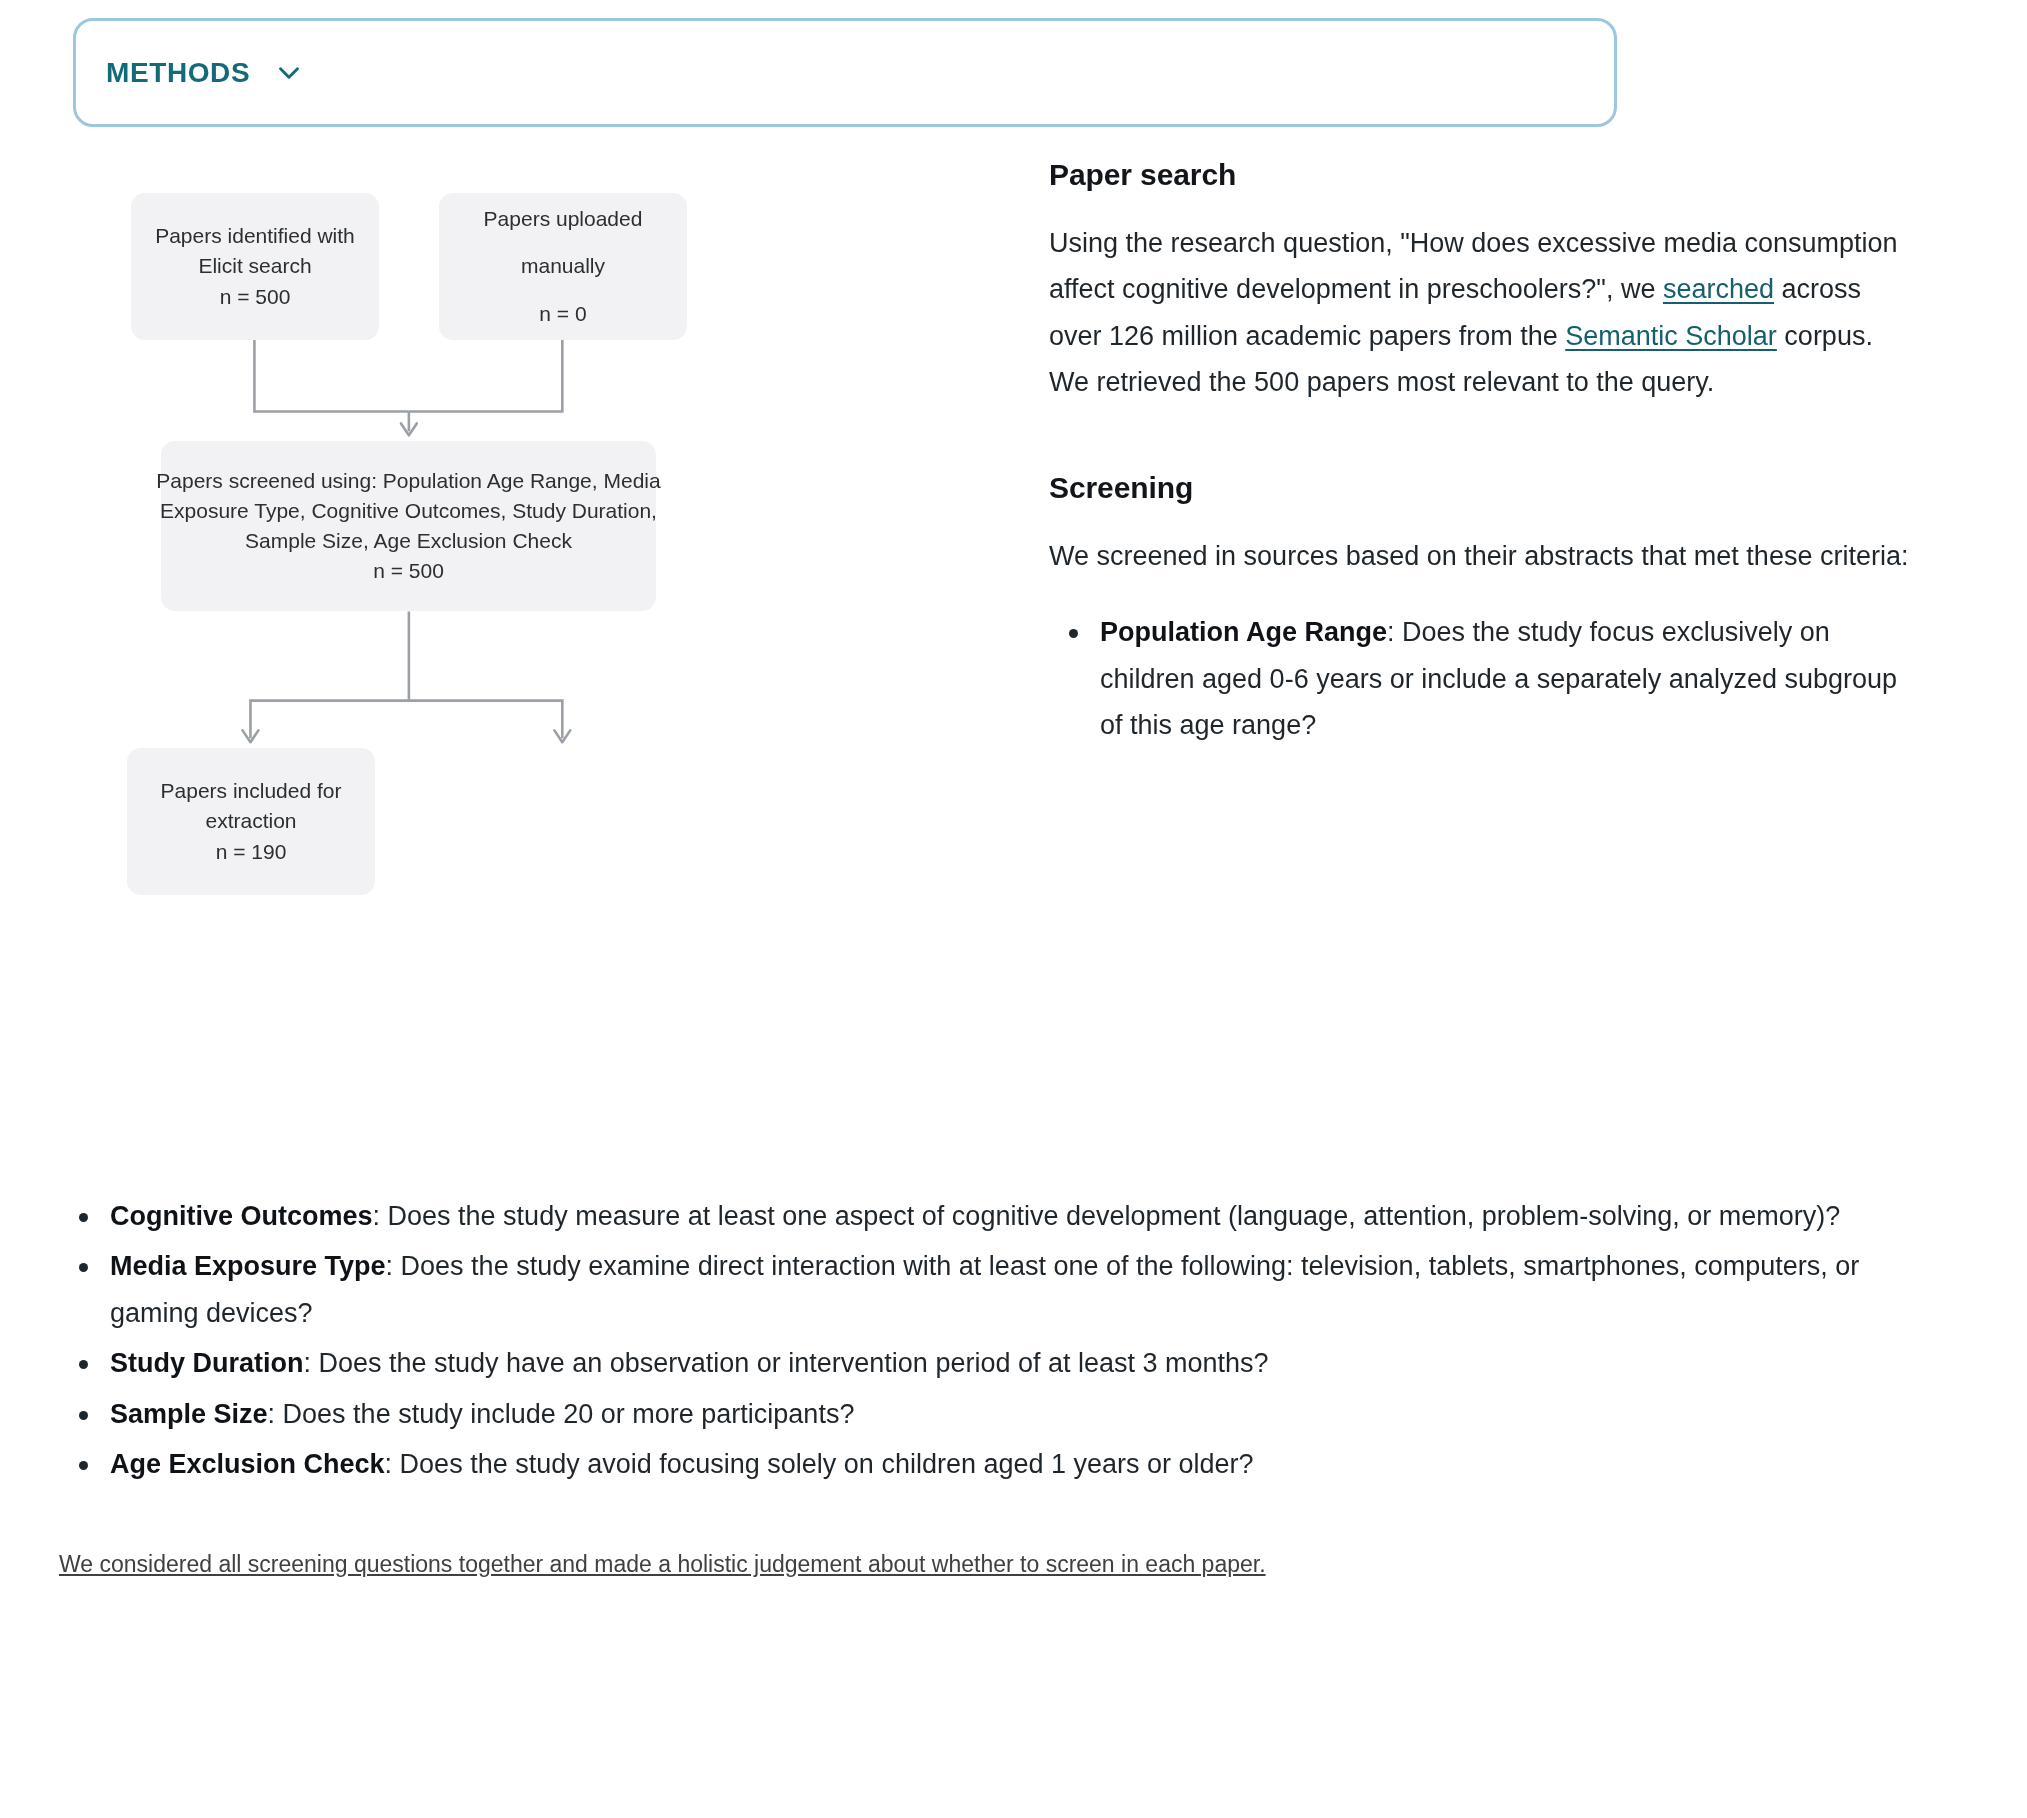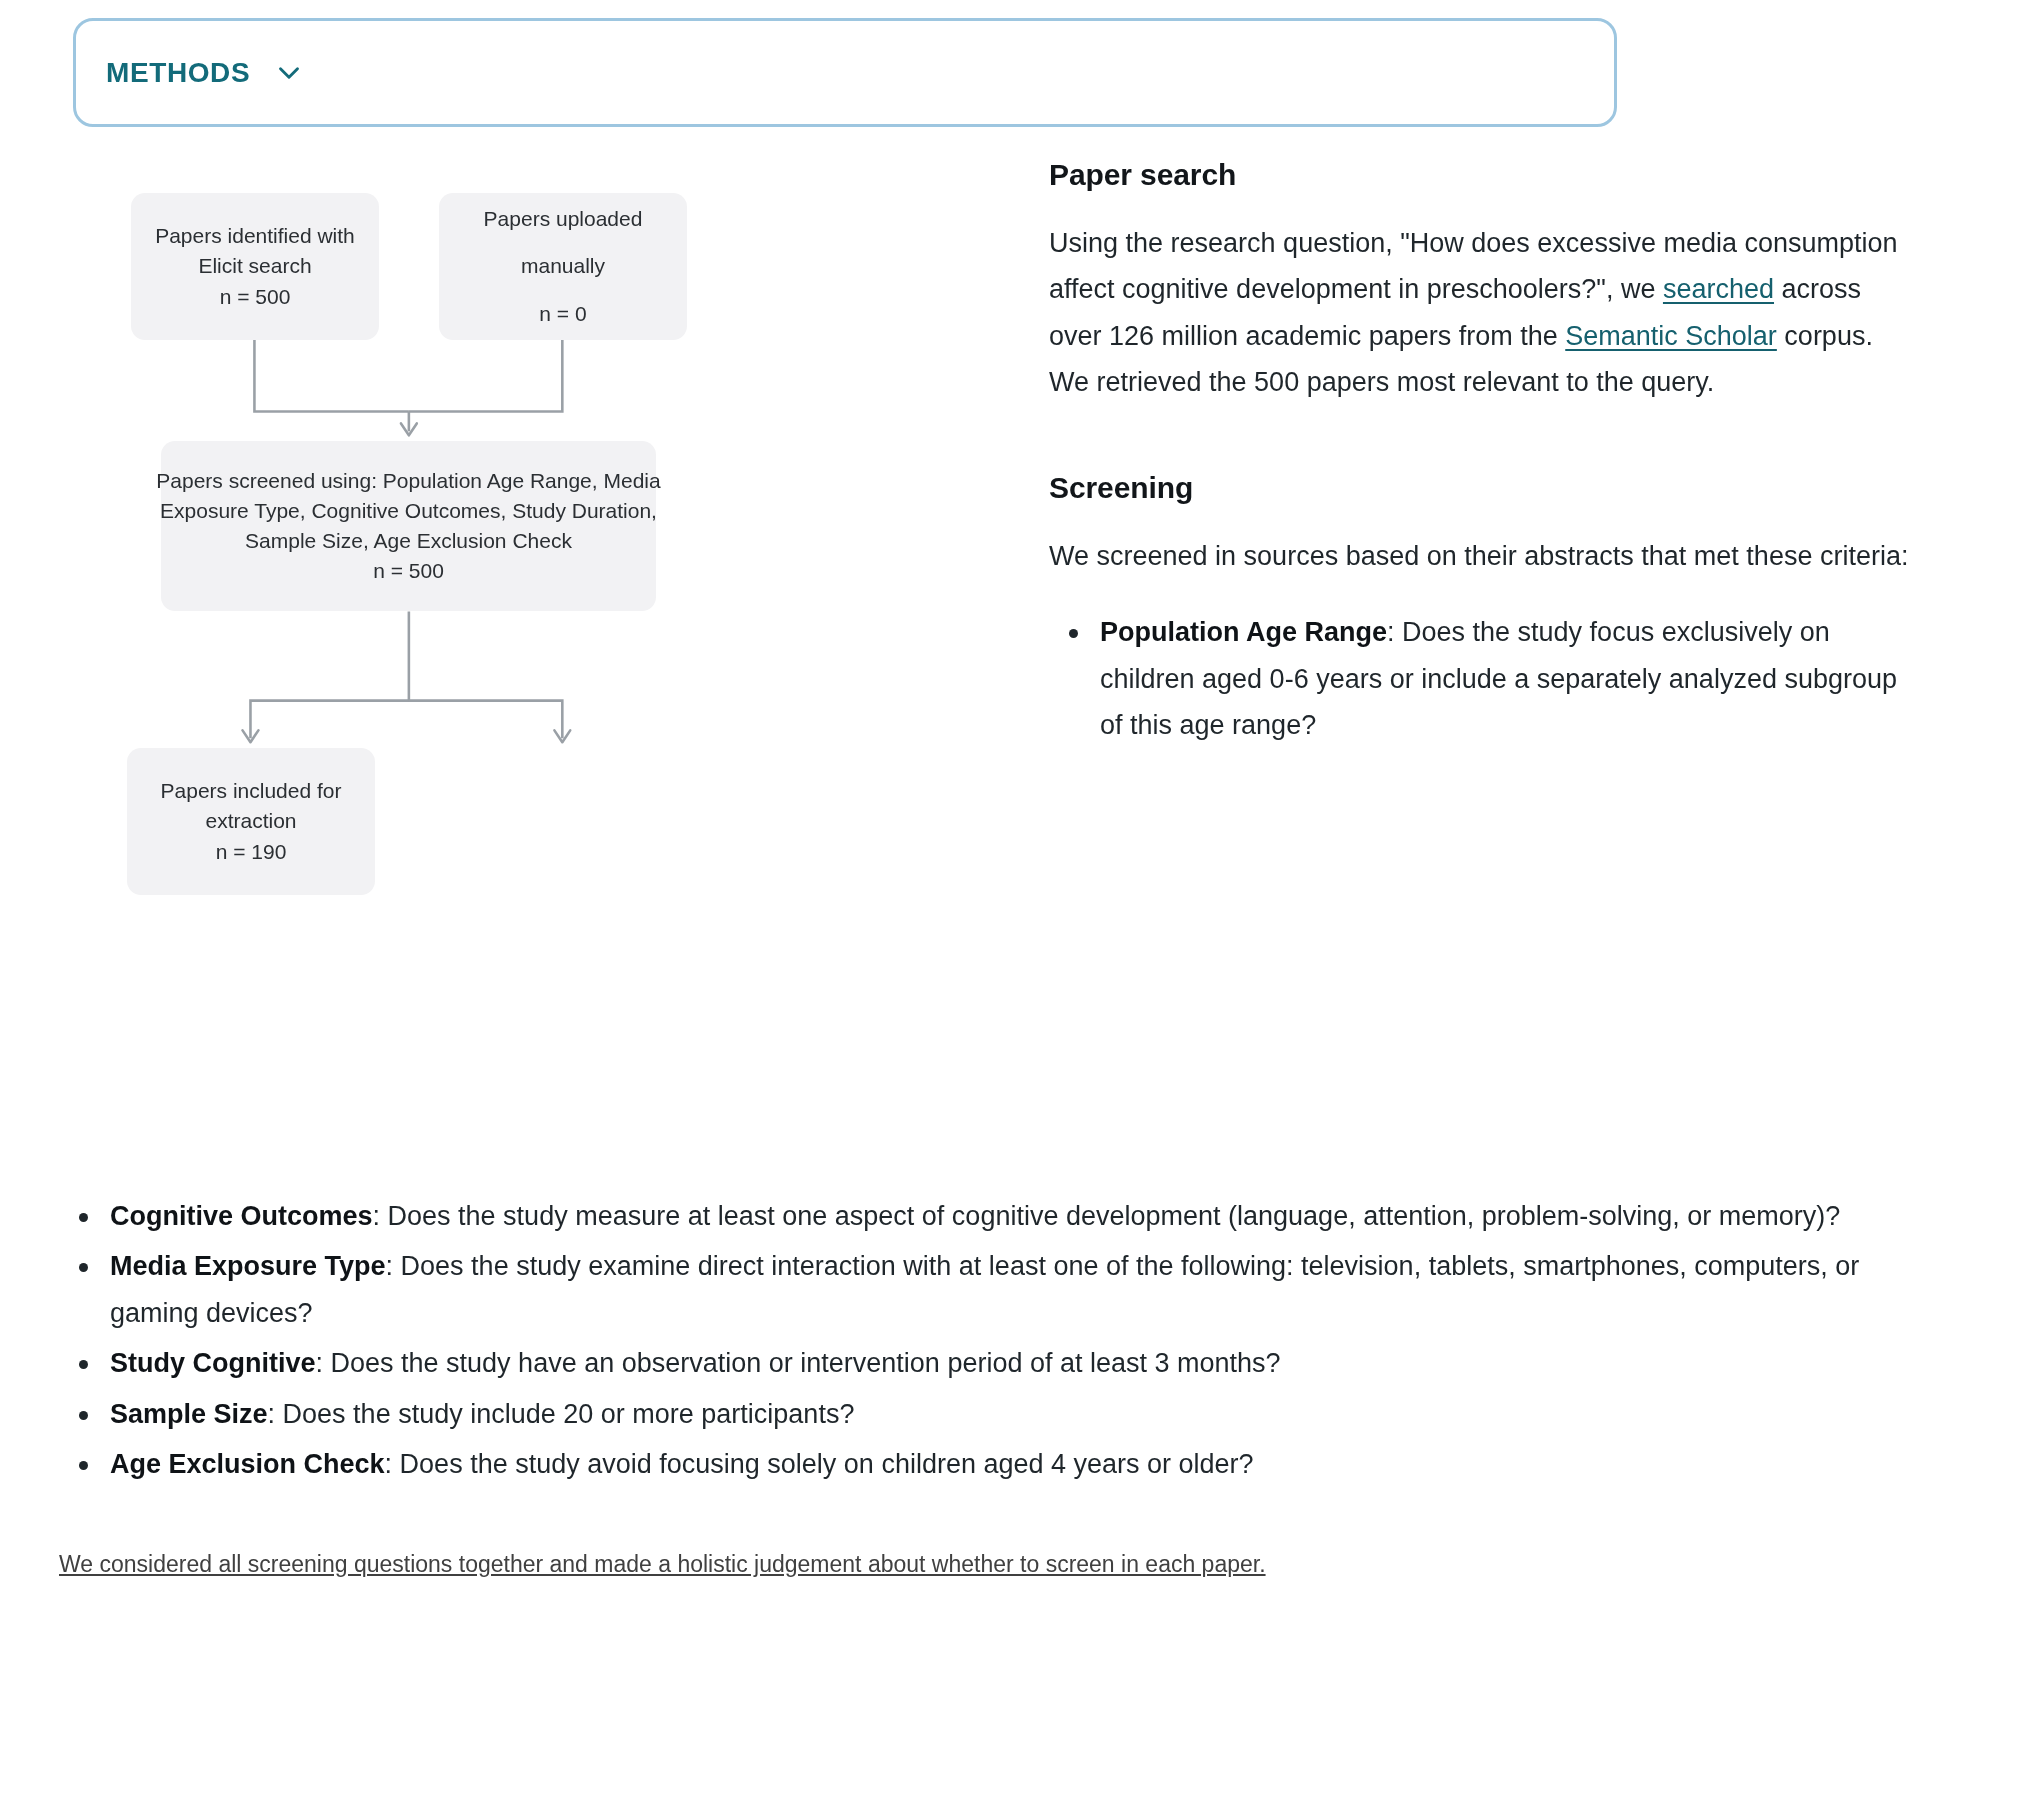--- a/index.html
+++ b/index.html
@@ -281,25 +281,25 @@
     </div>
   </div>
 
   <div class="bottom">
     <ul class="criteria-wide">
 
       <li><span class="crit-name">Cognitive Outcomes</span><span>: Does the study measure at least one aspect of cognitive development (language, attention, problem-solving, or memory)?</span></li>
 
       <li><span class="crit-name">Media Exposure Type</span><span>: Does the study examine direct interaction with at least one of the following: television, tablets, smartphones, computers, or gaming devices?</span></li>
 
-      <li><span class="crit-name">Study Cognitive</span><span>: Does the study have an observation or intervention period of at least 3 months?</span></li>
+      <li><span class="crit-name">Study Duration</span><span>: Does the study have an observation or intervention period of at least 3 months?</span></li>
 
       <li><span class="crit-name">Sample Size</span><span>: Does the study include 20 or more participants?</span></li>
 
-      <li><span class="crit-name">Age Exclusion Check</span><span>: Does the study avoid focusing solely on children aged 4 years or older?</span></li>
+      <li><span class="crit-name">Age Exclusion Check</span><span>: Does the study avoid focusing solely on children aged 1 years or older?</span></li>
 
     </ul>
 
     <p class="closing">We considered all screening questions together and made a holistic judgement about whether to screen in each paper.</p>
   </div>
 
 </div>
 
 
 </body></html>

